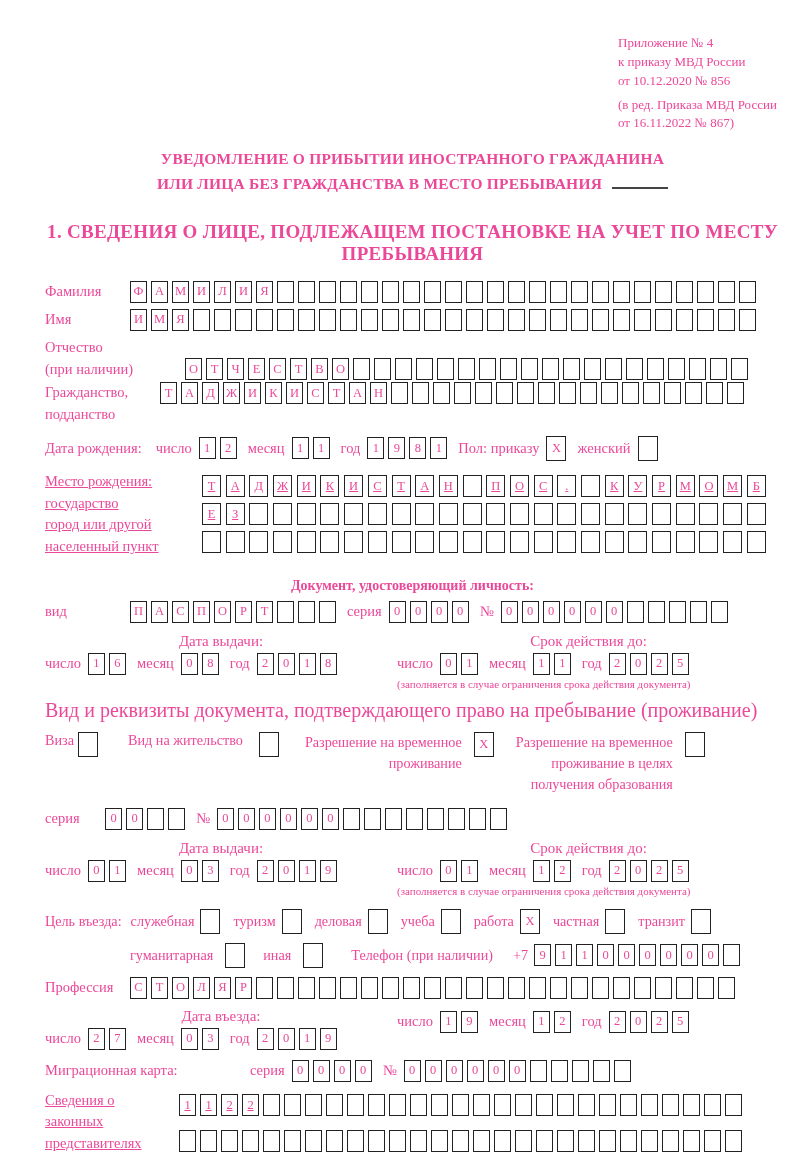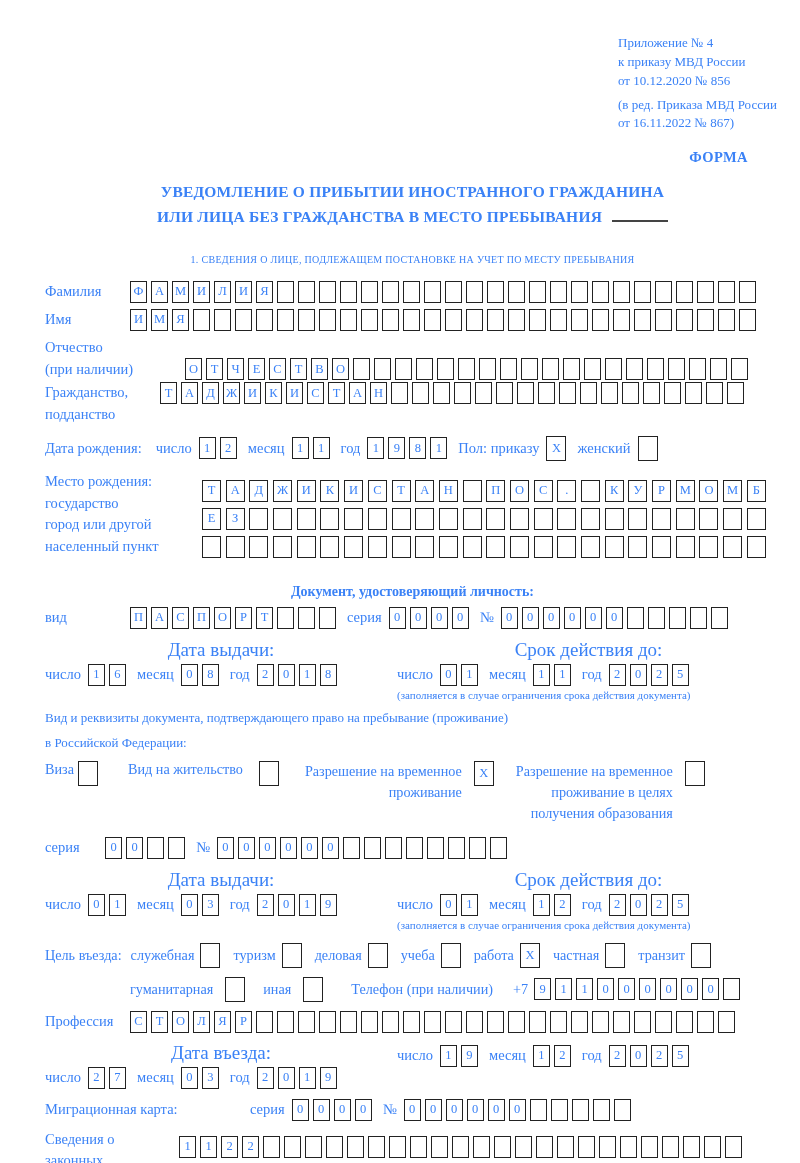--- a/index.html
+++ b/index.html
@@ -1,71 +1,70 @@
 <!DOCTYPE html>
 <html><head>
 <meta charset="utf-8">
 <style>
   html,body{margin:0;padding:0;background:#fff;}
   .page{
     width:800px;height:1163px;box-sizing:border-box;
     padding:34px 20px 0 45px;position:relative;overflow:hidden;
-    font-family:"Liberation Serif","DejaVu Serif",serif;color:#3b82f6;background:#fff;
+    font-family:"Liberation Serif","DejaVu Serif",serif;color:#ec4899;background:#fff;
   }
   .appendix{margin-left:573px;font-size:13px;line-height:1.45;}
   .appendix .gap{margin-top:5px;}
   .forma{text-align:right;padding-right:32px;font-weight:bold;font-size:14.5px;margin-top:16px;letter-spacing:.4px;}
   .title{text-align:center;font-weight:bold;font-size:15.5px;margin-top:14px;line-height:1.6;letter-spacing:.2px;}
   .blank-line{display:inline-block;width:56px;border-bottom:2px solid #444;height:3px;margin-left:10px;}
-  .sec1{font-weight:normal;font-size:10px;margin-top:24px;text-align:center;letter-spacing:.3px;}
+  .sec1{font-weight:bold;font-size:19px;margin-top:24px;text-align:center;letter-spacing:.3px;}
 
   .row{display:flex;align-items:center;margin-top:6px;}
   .lbl{font-size:14.5px;flex:none;}
   .lbl2{font-size:14.5px;line-height:1.5;flex:none;}
   .t{font-size:14.5px;margin:0 7px;flex:none;white-space:nowrap;}
   .t0{font-size:14.5px;margin-right:7px;flex:none;white-space:nowrap;}
   .boxes{display:flex;flex:none;}
   .cell{
     box-sizing:border-box;flex:none;width:17px;height:22px;border:1.5px solid #222;
     margin-right:4px;display:flex;align-items:center;justify-content:center;
     font-size:12.5px;background:#fff;
   }
   .wide .cell{width:19px;margin-right:4.7px;}
   .cb-slot .cell{width:20px;height:25px;}
 
   .twocol{display:flex;margin-top:10px;align-items:flex-start;}
   .col-l{width:352px;flex:none;}
   .col-r{flex:1;}
-  .col-h{text-align:center;font-size:19px;}
+  .col-h{text-align:center;font-size:15px;}
   .note{font-size:11px;margin-top:3px;text-align:left;white-space:nowrap;}
 
-  .pline{font-size:13px;margin-top:9px;}
+  .pline{font-size:20px;margin-top:9px;}
   .cbrow{display:flex;align-items:flex-start;margin-top:10px;}
   .cblabel{font-size:14.2px;flex:none;white-space:nowrap;}
   .center2{text-align:right;font-size:14.2px;line-height:1.5;flex:none;}
-  .docheading{text-align:center;font-weight:bold;font-size:14px;margin-top:26px;}
+  .docheading{text-align:center;font-weight:bold;font-size:14px;margin-top:20px;}
   .opt{margin-left:9px;margin-right:6px;}
-  .bp-row{display:flex;margin-top:10px;align-items:flex-end;}
+  .bp-row{display:flex;margin-top:10px;align-items:center;text-decoration:underline;}
   .stack>div{margin-top:6px;}
   .stack>div:first-child{margin-top:0;}
 </style>
 </head>
 <body>
 
 <div class="page">
 
   <div class="appendix">
     <div>Приложение № 4</div>
     <div>к приказу МВД России</div>
     <div>от 10.12.2020 № 856</div>
     <div class="gap">(в ред. Приказа МВД России</div>
     <div>от 16.11.2022 № 867)</div>
   </div>
 
-  <div class="forma">ФОРМА</div>
 
   <div class="title">
     <div>УВЕДОМЛЕНИЕ О ПРИБЫТИИ ИНОСТРАННОГО ГРАЖДАНИНА</div>
     <div><span>ИЛИ ЛИЦА БЕЗ ГРАЖДАНСТВА В МЕСТО ПРЕБЫВАНИЯ</span><span class="blank-line"></span></div>
   </div>
 
   <div class="sec1">1. СВЕДЕНИЯ О ЛИЦЕ, ПОДЛЕЖАЩЕМ ПОСТАНОВКЕ НА УЧЕТ ПО МЕСТУ ПРЕБЫВАНИЯ</div>
 
   <div class="row" style="margin-top:16px;">
     <span class="lbl" style="width:85px;">Фамилия</span>
@@ -411,21 +410,20 @@
             <span class="cell">0</span>
             <span class="cell">2</span>
             <span class="cell">5</span>
           </span>
       </div>
       <div class="note">(заполняется в случае ограничения срока действия документа)</div>
     </div>
   </div>
 
   <div class="pline">Вид и реквизиты документа, подтверждающего право на пребывание (проживание)</div>
-  <div class="pline">в Российской Федерации:</div>
 
   <div class="cbrow">
     <span class="cblabel">Виза</span>
     <span class="boxes cb-slot" style="margin-left:4px;">
         <span class="cell"></span>
       </span>
     <span class="cblabel" style="margin-left:26px;">Вид на жительство</span>
     <span class="boxes cb-slot" style="margin-left:16px;">
         <span class="cell"></span>
       </span>

